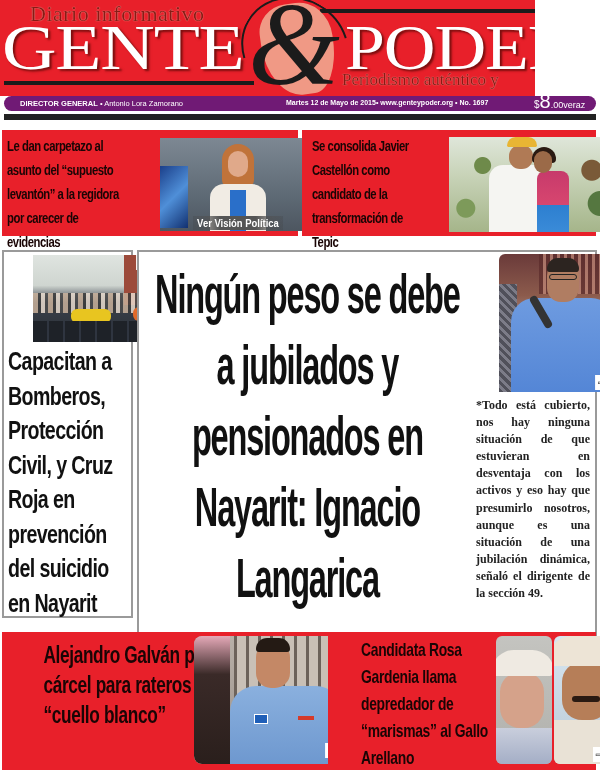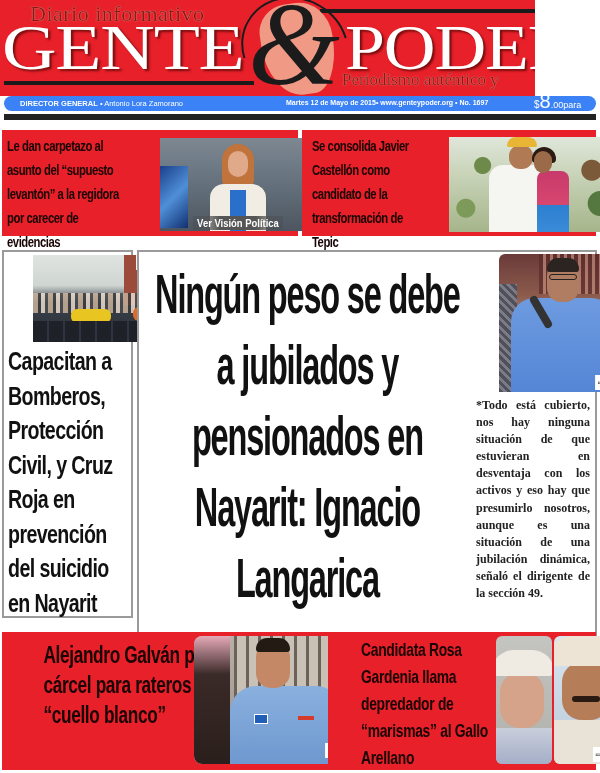--- a/index.html
+++ b/index.html
@@ -11,21 +11,21 @@
   .mh-tagline-top { position: absolute; left: 30px; top: 1px; font-family: "Liberation Serif", serif; font-size: 22px; color: #8a1a14; letter-spacing: 0.5px; text-shadow: 0 0 1px #ffd0c8; }
   .mh-rule-top { position: absolute; left: 320px; top: 9px; width: 280px; height: 4px; background: #1b1b1b; }
   .mh-rule-bot { position: absolute; left: 4px; top: 81px; width: 250px; height: 4px; background: #1b1b1b; }
   .mh-gente { position: absolute; left: 2px; top: 16px; font-family: "Liberation Serif", serif; font-size: 64px; line-height: 64px; color: #ffffff; letter-spacing: -1px; transform: scaleX(1.18); transform-origin: left top; text-shadow: 2px 2px 2px #7a0e0e; }
   .mh-poder { position: absolute; left: 345px; top: 16px; font-family: "Liberation Serif", serif; font-size: 64px; line-height: 64px; color: #ffffff; letter-spacing: -1px; transform: scaleX(1.12); transform-origin: left top; text-shadow: 2px 2px 2px #7a0e0e; }
   .mh-map { position: absolute; left: 262px; top: 3px; width: 72px; height: 92px; background: #f0a08a; border-radius: 40% 45% 35% 50% / 30% 40% 55% 60%; transform: rotate(-8deg); opacity: 0.95; }
   .mh-ring { position: absolute; left: 240px; top: -2px; width: 110px; height: 100px; border: 2px solid #1b1b1b; border-radius: 50%; border-right-color: transparent; border-bottom-color: transparent; transform: rotate(30deg); }
   .mh-amp { position: absolute; left: 248px; top: -14px; font-family: "Liberation Serif", serif; font-style: italic; font-size: 118px; line-height: 118px; color: #1b1b1b; }
   .mh-tagline-bot { position: absolute; left: 342px; top: 70px; font-family: "Liberation Serif", serif; font-size: 17px; color: #8a1a14; text-shadow: 0 0 1px #ffd0c8; }
 
-  .infobar { position: absolute; left: 4px; top: 96px; width: 592px; height: 15px; background: #3b82f6; border-radius: 8px; color: #fff; font-size: 7.5px; font-weight: bold; }
+  .infobar { position: absolute; left: 4px; top: 96px; width: 592px; height: 15px; background: #701a75; border-radius: 8px; color: #fff; font-size: 7.5px; font-weight: bold; }
   .infobar .dir { position: absolute; left: 16px; top: 3px; white-space: nowrap; }
   .infobar .dir .nm { font-weight: normal; }
   .infobar .date { position: absolute; left: 282px; top: 3px; white-space: nowrap; font-size: 7px; }
   .infobar .price { position: absolute; left: 530px; top: -6px; white-space: nowrap; font-weight: normal; }
   .infobar .price .cur { font-size: 10px; }
   .infobar .price .big { font-size: 20px; }
   .infobar .price .small { font-size: 9px; }
   .thickbar { position: absolute; left: 4px; top: 114px; width: 592px; height: 6px; background: #222; }
 
   
@@ -117,21 +117,21 @@
   <div class="mh-poder">PODER</div>
   <div class="mh-tagline-bot">Periodismo auténtico y veraz</div>
 </div>
 
 <div class="infobar">
   <div class="dir">
     <span>DIRECTOR GENERAL</span><span class="nm"> • </span><span class="nm">Antonio Lora Zamorano</span>
   </div>
   <div class="date">Martes 12 de Mayo  de 2015• www.genteypoder.org • No.  1697</div>
   <div class="price">
-    <span class="cur">$</span><span class="big">8</span><span class="small">.00</span><span class="small">para</span>
+    <span class="cur">$</span><span class="big">8</span><span class="small">.00</span><span class="small">veraz</span>
   </div>
 </div>
 <div class="thickbar"></div>
 
 <div class="teaser teaser-left">
   <div class="hl">Le dan carpetazo al asunto del “supuesto levantón” a la regidora por carecer de evidencias</div>
   <div class="photo photo-regidora">
     <div class="screen"></div>
     <div class="person">
       <div class="hair"></div>

